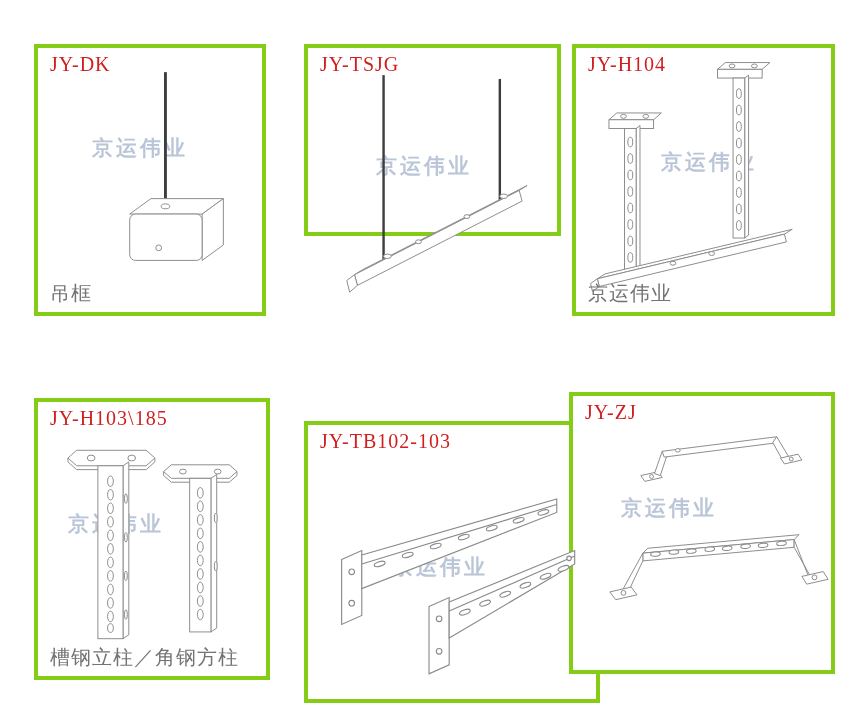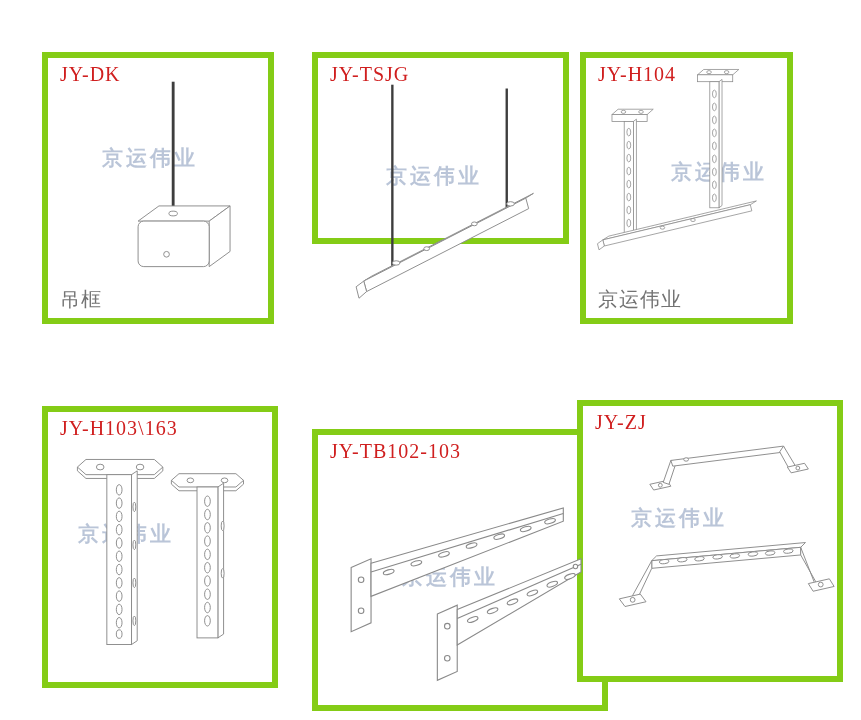--- a/index.html
+++ b/index.html
@@ -1,22 +1,22 @@
 <!DOCTYPE html>
 <html><head>
 <meta charset="utf-8">
 <style>
   html,body{margin:0;padding:0;background:#ffffff;}
   .page{
     position:relative;width:861px;height:720px;background:#ffffff;overflow:hidden;
     font-family:"Liberation Serif","DejaVu Serif",serif;
   }
   .panel{
-    position:absolute;margin:12px;background:#ffffff;
-    border:6px solid #84cc16;box-sizing:border-box;
+    position:absolute;margin:4px;background:#ffffff;
+    border:4px solid #84cc16;box-sizing:border-box;
   }
   .code{
     position:absolute;top:5px;left:12px;z-index:3;
     color:#d01f1f;font-size:20px;letter-spacing:1px;white-space:nowrap;
   }
   .caption{
     position:absolute;bottom:5px;left:12px;z-index:3;
     color:#737373;font-size:20px;letter-spacing:1px;white-space:nowrap;
   }
   .wm{
@@ -59,21 +59,21 @@
       <polygon class="face" points="48,234 218,147 226,142 56,229"></polygon>
       <polygon class="face" points="48,234 218,147 221,158 51,245"></polygon>
       <polygon class="face" points="48,234 51,245 43,252 40,240"></polygon>
       <ellipse class="hole" cx="82" cy="215" rx="4" ry="2.3"></ellipse>
       <ellipse class="hole" cx="202" cy="153" rx="4" ry="2.3"></ellipse>
       <ellipse class="hole" cx="114" cy="200" rx="3" ry="2"></ellipse>
       <ellipse class="hole" cx="164" cy="174" rx="3" ry="2"></ellipse>
     </svg>
   </figure>
 
-  <figure class="panel" style="left:568px;top:40px;width:213px;height:272px">
+  <figure class="panel" style="left:568px;top:40px;width:263px;height:272px">
     <div class="code">JY-H104</div>
     <div class="wm" style="left:85px;top:100px">京运伟业</div>
     <svg class="draw" viewBox="0 0 263 272">
 
       <polygon class="face" points="146,22 192,22 200,15 154,15"></polygon>
       <rect class="face" x="146" y="22" width="46" height="9"></rect>
       <ellipse class="hole" cx="161" cy="18.5" rx="3" ry="2"></ellipse>
       <ellipse class="hole" cx="184" cy="18.5" rx="3" ry="2"></ellipse>
       <polygon class="face" points="174,31 178,28 178,193 174,196"></polygon>
       <rect class="face" x="162" y="31" width="12" height="165"></rect>
@@ -105,21 +105,21 @@
       <polygon class="face" points="22,238 215,192 223,187 30,233"></polygon>
       <polygon class="face" points="22,238 215,192 217,200 24,246"></polygon>
       <polygon class="face" points="22,238 24,246 17,251 15,243"></polygon>
       <ellipse class="hole" cx="100" cy="222" rx="3" ry="2"></ellipse>
       <ellipse class="hole" cx="140" cy="212" rx="3" ry="2"></ellipse>
     </svg>
     <figcaption class="caption">京运伟业</figcaption>
   </figure>
 
   <figure class="panel" style="left:30px;top:394px;width:236px;height:282px">
-    <div class="code">JY-H103\163</div>
+    <div class="code">JY-H103\185</div>
     <div class="wm" style="left:30px;top:108px">京运伟业</div>
     <svg class="draw" viewBox="0 0 236 282">
 
       <polygon class="face" points="31,58 40,50 112,50 121,58 112,66 40,66"></polygon>
       <polyline class="ln" points="31,58 31,62 40,70 112,70 121,62 121,58"></polyline>
       <ellipse class="hole" cx="55" cy="58" rx="4" ry="3"></ellipse>
       <ellipse class="hole" cx="97" cy="58" rx="4" ry="3"></ellipse>
       <polygon class="face" points="88,66 94,62 94,241 88,245"></polygon>
       <rect class="face" x="62" y="66" width="26" height="179"></rect>
       <ellipse class="hole" cx="75" cy="82" rx="3" ry="5.5"></ellipse>
@@ -151,20 +151,21 @@
       <ellipse class="hole" cx="168" cy="136" rx="3" ry="5.5"></ellipse>
       <ellipse class="hole" cx="168" cy="150" rx="3" ry="5.5"></ellipse>
       <ellipse class="hole" cx="168" cy="164" rx="3" ry="5.5"></ellipse>
       <ellipse class="hole" cx="168" cy="178" rx="3" ry="5.5"></ellipse>
       <ellipse class="hole" cx="168" cy="192" rx="3" ry="5.5"></ellipse>
       <ellipse class="hole" cx="168" cy="206" rx="3" ry="5.5"></ellipse>
       <ellipse class="hole" cx="168" cy="220" rx="3" ry="5.5"></ellipse>
       <ellipse class="hole" cx="184" cy="120" rx="1.5" ry="5"></ellipse>
       <ellipse class="hole" cx="184" cy="170" rx="1.5" ry="5"></ellipse>
     </svg>
+    <figcaption class="caption">槽钢立柱／角钢方柱</figcaption>
   </figure>
 
   <figure class="panel" style="left:300px;top:417px;width:296px;height:282px">
     <div class="code">JY-TB102-103</div>
     <div class="wm" style="left:84px;top:128px">京运伟业</div>
     <svg class="draw" viewBox="0 0 257 282">
 
       <polygon class="face" points="30,120 48,112 48,170 30,178"></polygon>
       <circle class="hole" cx="39" cy="131" r="2.5"></circle>
       <circle class="hole" cx="39" cy="159" r="2.5"></circle>

